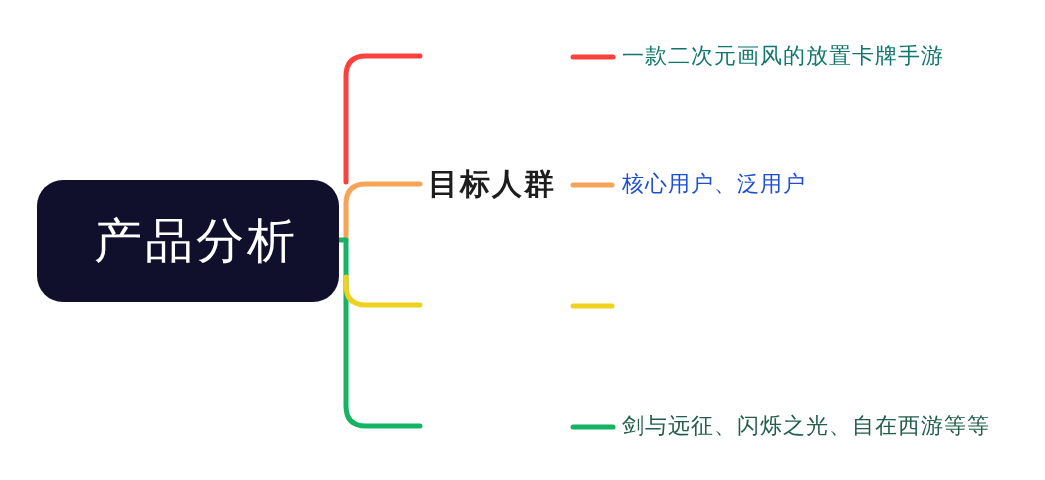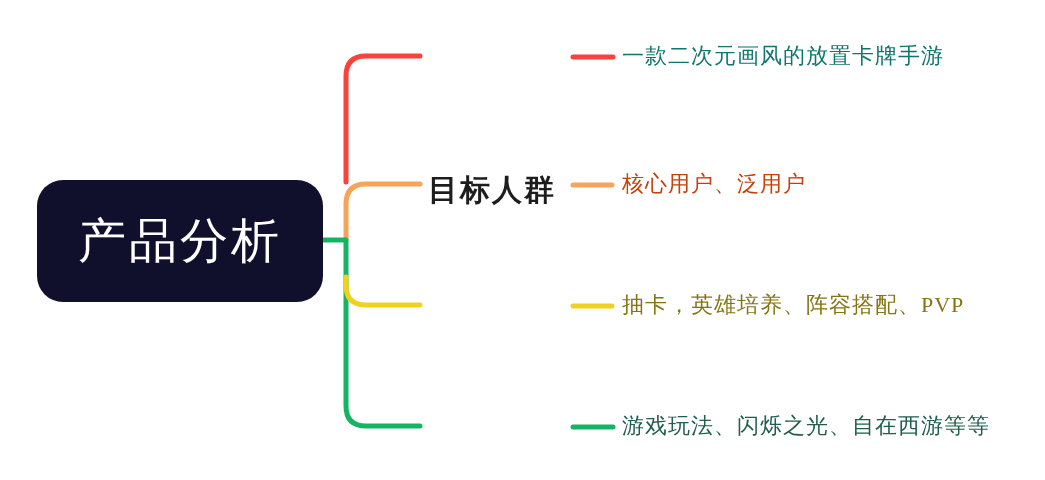--- a/index.html
+++ b/index.html
@@ -10,37 +10,38 @@
     overflow:hidden;
     font-family:"Liberation Sans","DejaVu Sans",sans-serif;
   }
   .connectors{position:absolute;left:0;top:0;width:1045px;height:480px;}
   .connectors path{fill:none;stroke-width:5;stroke-linecap:round;stroke-linejoin:round;}
   .root-node{
     position:absolute;left:37px;top:180px;width:286px;height:122px;
     border-radius:26px;
     display:flex;align-items:center;justify-content:center;
     cursor:default;
+    padding-left:16px;
   }
   .root-node .root-label{
     font-size:48px;font-weight:500;letter-spacing:3px;line-height:1;
     white-space:nowrap;
   }
   .topic-label{
     position:absolute;left:428px;height:36px;line-height:36px;
     font-size:30px;font-weight:600;color:#1d1d1d;
     letter-spacing:2px;white-space:nowrap;
   }
   .detail-text{
     position:absolute;left:622px;height:30px;line-height:30px;
     font-size:22px;font-weight:400;
     font-family:"Liberation Serif","DejaVu Serif",serif;
     letter-spacing:1px;white-space:nowrap;
   }
-  .t1{top:38px;} .t2{top:172px;} .t3{top:287px;} .t4{top:408px;}
+  .t1{top:38px;} .t2{top:166px;} .t3{top:287px;} .t4{top:408px;}
   .d1{top:41px;} .d2{top:169px;} .d3{top:290px;} .d4{top:411px;}
 </style>
 </head>
 <body>
 
 <div class="stage">
 
   <svg class="connectors" viewBox="0 0 1045 480" xmlns="http://www.w3.org/2000/svg" aria-hidden="true">
 
     <path d="M 420 56 H 366 Q 346 56 346 76 V 182" stroke="#fa413c"></path>
@@ -54,19 +55,18 @@
     <path d="M 573 427 H 613" stroke="#14b464"></path>
   </svg>
 
   <div class="root-node" style="background: rgb(16, 16, 45);">
     <span class="root-label" style="color: rgb(255, 255, 255);">产品分析</span>
   </div>
 
   <div class="detail-text d1" style="color: #0f766e;">一款二次元画风的放置卡牌手游</div>
 
   <div class="topic-label t2">目标人群</div>
-  <div class="detail-text d2" style="color: #c2410c;">核心用户、泛用户</div>
+  <div class="detail-text d2" style="color: #1d4ed8;">核心用户、泛用户</div>
 
-  <div class="detail-text d3" style="color: rgb(133, 116, 20);">抽卡，英雄培养、阵容搭配、PVP</div>
 
-  <div class="detail-text d4" style="color: rgb(33, 94, 75);">游戏玩法、闪烁之光、自在西游等等</div>
+  <div class="detail-text d4" style="color: rgb(33, 94, 75);">剑与远征、闪烁之光、自在西游等等</div>
 
 </div>
 
 </body></html>

